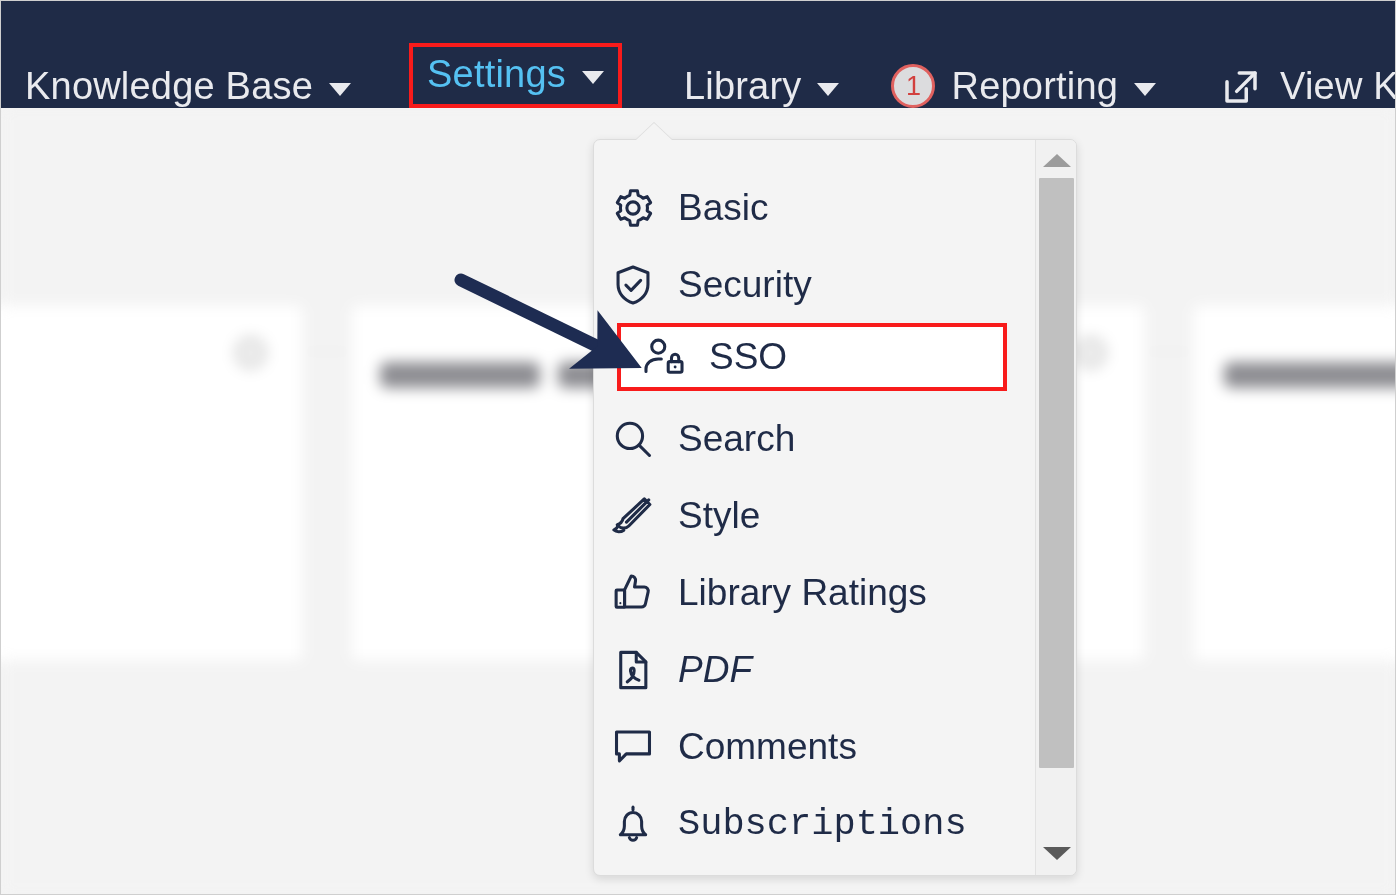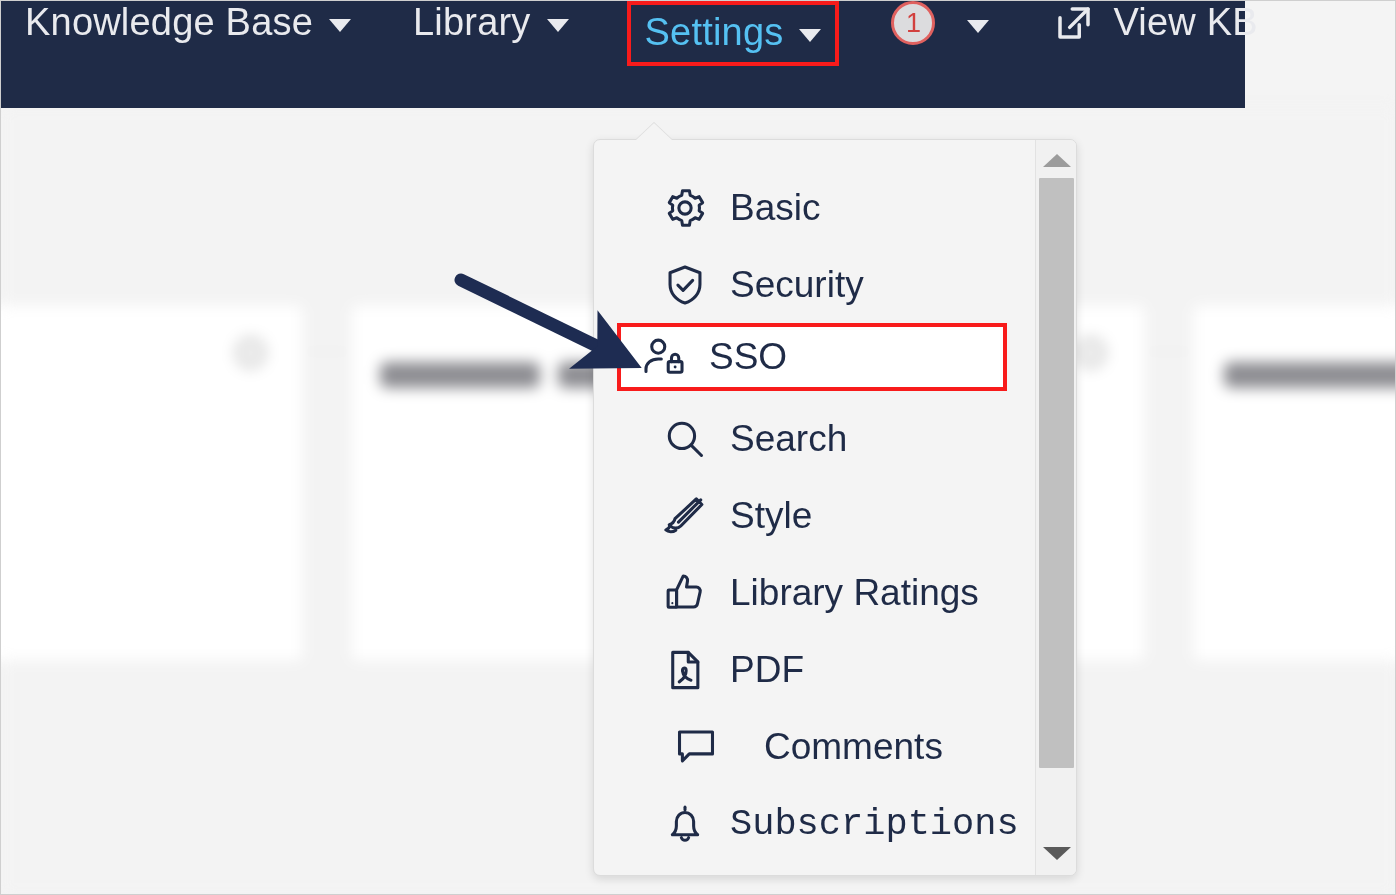--- a/index.html
+++ b/index.html
@@ -17,26 +17,26 @@
     overflow: hidden;
     box-sizing: border-box;
     border: 1px solid #cfcfcf;
     background: #f4f4f4;
   }
 
   
   #topnav {
     position: absolute;
     left: 0; top: 0;
-    width: 1244px;
+    width: 1396px;
     height: 107px;
     background: #1f2b47;
     box-sizing: border-box;
     display: flex;
-    align-items: flex-start;
+    align-items: flex-end;
     z-index: 30;
   }
   .nav-item {
     display: flex;
     align-items: center;
     color: #e9eaee;
     font-size: 38px;
     white-space: nowrap;
     position: relative;
     box-sizing: border-box;
@@ -146,21 +146,21 @@
   }
   .menu-list {
     position: absolute;
     left: 0; top: 0;
     width: 440px;
   }
   .menu-item {
     display: flex;
     align-items: center;
     height: 77px;
-    padding-left: 68px;
+    padding-left: 16px;
     box-sizing: border-box;
     color: #1f2b47;
     font-size: 37px;
     white-space: nowrap;
   }
   .menu-item .mi-icon {
     width: 46px;
     height: 46px;
     margin-right: 22px;
     flex: 0 0 46px;
@@ -248,32 +248,33 @@
     <div class="bg-text" style="left:1222px; top:254px; width:220px;"></div>
   </div>
 
   <div id="topnav">
 
     <div class="nav-item" id="nav-knowledge-base">
       <span class="nav-label">Knowledge Base</span>
       <span class="caret"></span>
     </div>
 
+    <div class="nav-item" id="nav-settings">
+      <span class="nav-label">Settings</span>
+      <span class="caret"></span>
+    </div>
+
     <div class="nav-item" id="nav-library">
       <span class="nav-label">Library</span>
       <span class="caret"></span>
     </div>
 
-    <div class="nav-item" id="nav-settings">
-      <span class="nav-label">Settings</span>
-      <span class="caret"></span>
-    </div>
-
     <div class="nav-item" id="nav-reporting">
       <span class="badge">1</span>
+      <span class="nav-label">Reporting</span>
       <span class="caret"></span>
     </div>
 
     <div class="nav-item" id="nav-viewkb">
       <svg class="extlink-icon" viewBox="0 0 24 24" fill="none" stroke="#e9eaee" stroke-width="2" stroke-linecap="round" stroke-linejoin="round">
         <path d="M4 9 L4 20 L15 20 L15 13"></path>
         <path d="M11 4 L20 4 L20 13"></path>
         <path d="M20 4 L9.5 14.5"></path>
       </svg>
       <span class="nav-label">View KB</span>
@@ -332,30 +333,30 @@
 
       <div class="menu-item" style="position:absolute;left:0;top:414px;width:440px;">
         <svg class="mi-icon" viewBox="0 0 24 24" fill="none" stroke="#1f2b47" stroke-width="1.6" stroke-linecap="round" stroke-linejoin="round">
           <path d="M7.6 10.4 11.1 3.1c1.4 0 2.4 1.2 2.2 2.6l-.5 3.2h5.1c1.3 0 2.3 1.2 2 2.5l-1.4 6.2c-.2 1-1.1 1.7-2.1 1.7H7.6z"></path>
           <rect x="3.2" y="10.4" width="4.4" height="9" rx="0.4"></rect>
           <circle cx="5.4" cy="17.3" r="0.55" fill="#1f2b47" stroke="none"></circle>
         </svg>
         <span>Library Ratings</span>
       </div>
 
-      <div class="menu-item" style="position:absolute;left:0;top:491px;width:440px;">
+      <div class="menu-item" style="position:absolute;left:0;top:491px;width:440px;font-style:italic;">
         <svg class="mi-icon" viewBox="0 0 24 24" fill="none" stroke="#1f2b47" stroke-width="1.6" stroke-linecap="round" stroke-linejoin="round">
           <path d="M5.6 2.8h8.1l5 5v13.4H5.6z"></path>
           <path d="M13.7 2.8v5h5"></path>
           <path d="M9 18.2c2.4-1.6 3.6-4 3.6-5.8 0-.9-.4-1.4-1-1.4s-1 .6-.9 1.6c.2 2.1 2.1 4.2 4.4 4.7"></path>
         </svg>
         <span>PDF</span>
       </div>
 
-      <div class="menu-item" style="position:absolute;left:11px;top:568px;width:440px;gap:23px;">
+      <div class="menu-item" style="position:absolute;left:0;top:568px;width:440px;">
         <svg class="mi-icon" viewBox="0 0 24 24" fill="none" stroke="#1f2b47" stroke-width="1.6" stroke-linecap="round" stroke-linejoin="round">
           <path d="M3.4 4.2h17.2v11.4H8.5l-3.6 3.6v-3.6H3.4z"></path>
         </svg>
         <span>Comments</span>
       </div>
 
       <div class="menu-item" style="position:absolute;left:0;top:645px;width:440px;font-family:Liberation Mono, monospace;">
         <svg class="mi-icon" viewBox="0 0 24 24" fill="none" stroke="#1f2b47" stroke-width="1.6" stroke-linecap="round" stroke-linejoin="round">
           <path d="M5.4 17.6h13.2c-1.6-1.3-2.1-2.6-2.1-4.6v-2.3c0-2.6-2-4.7-4.5-4.7s-4.5 2.1-4.5 4.7v2.3c0 2-.5 3.3-2.1 4.6z"></path>
           <path d="M12 4.6V3.2"></path>

